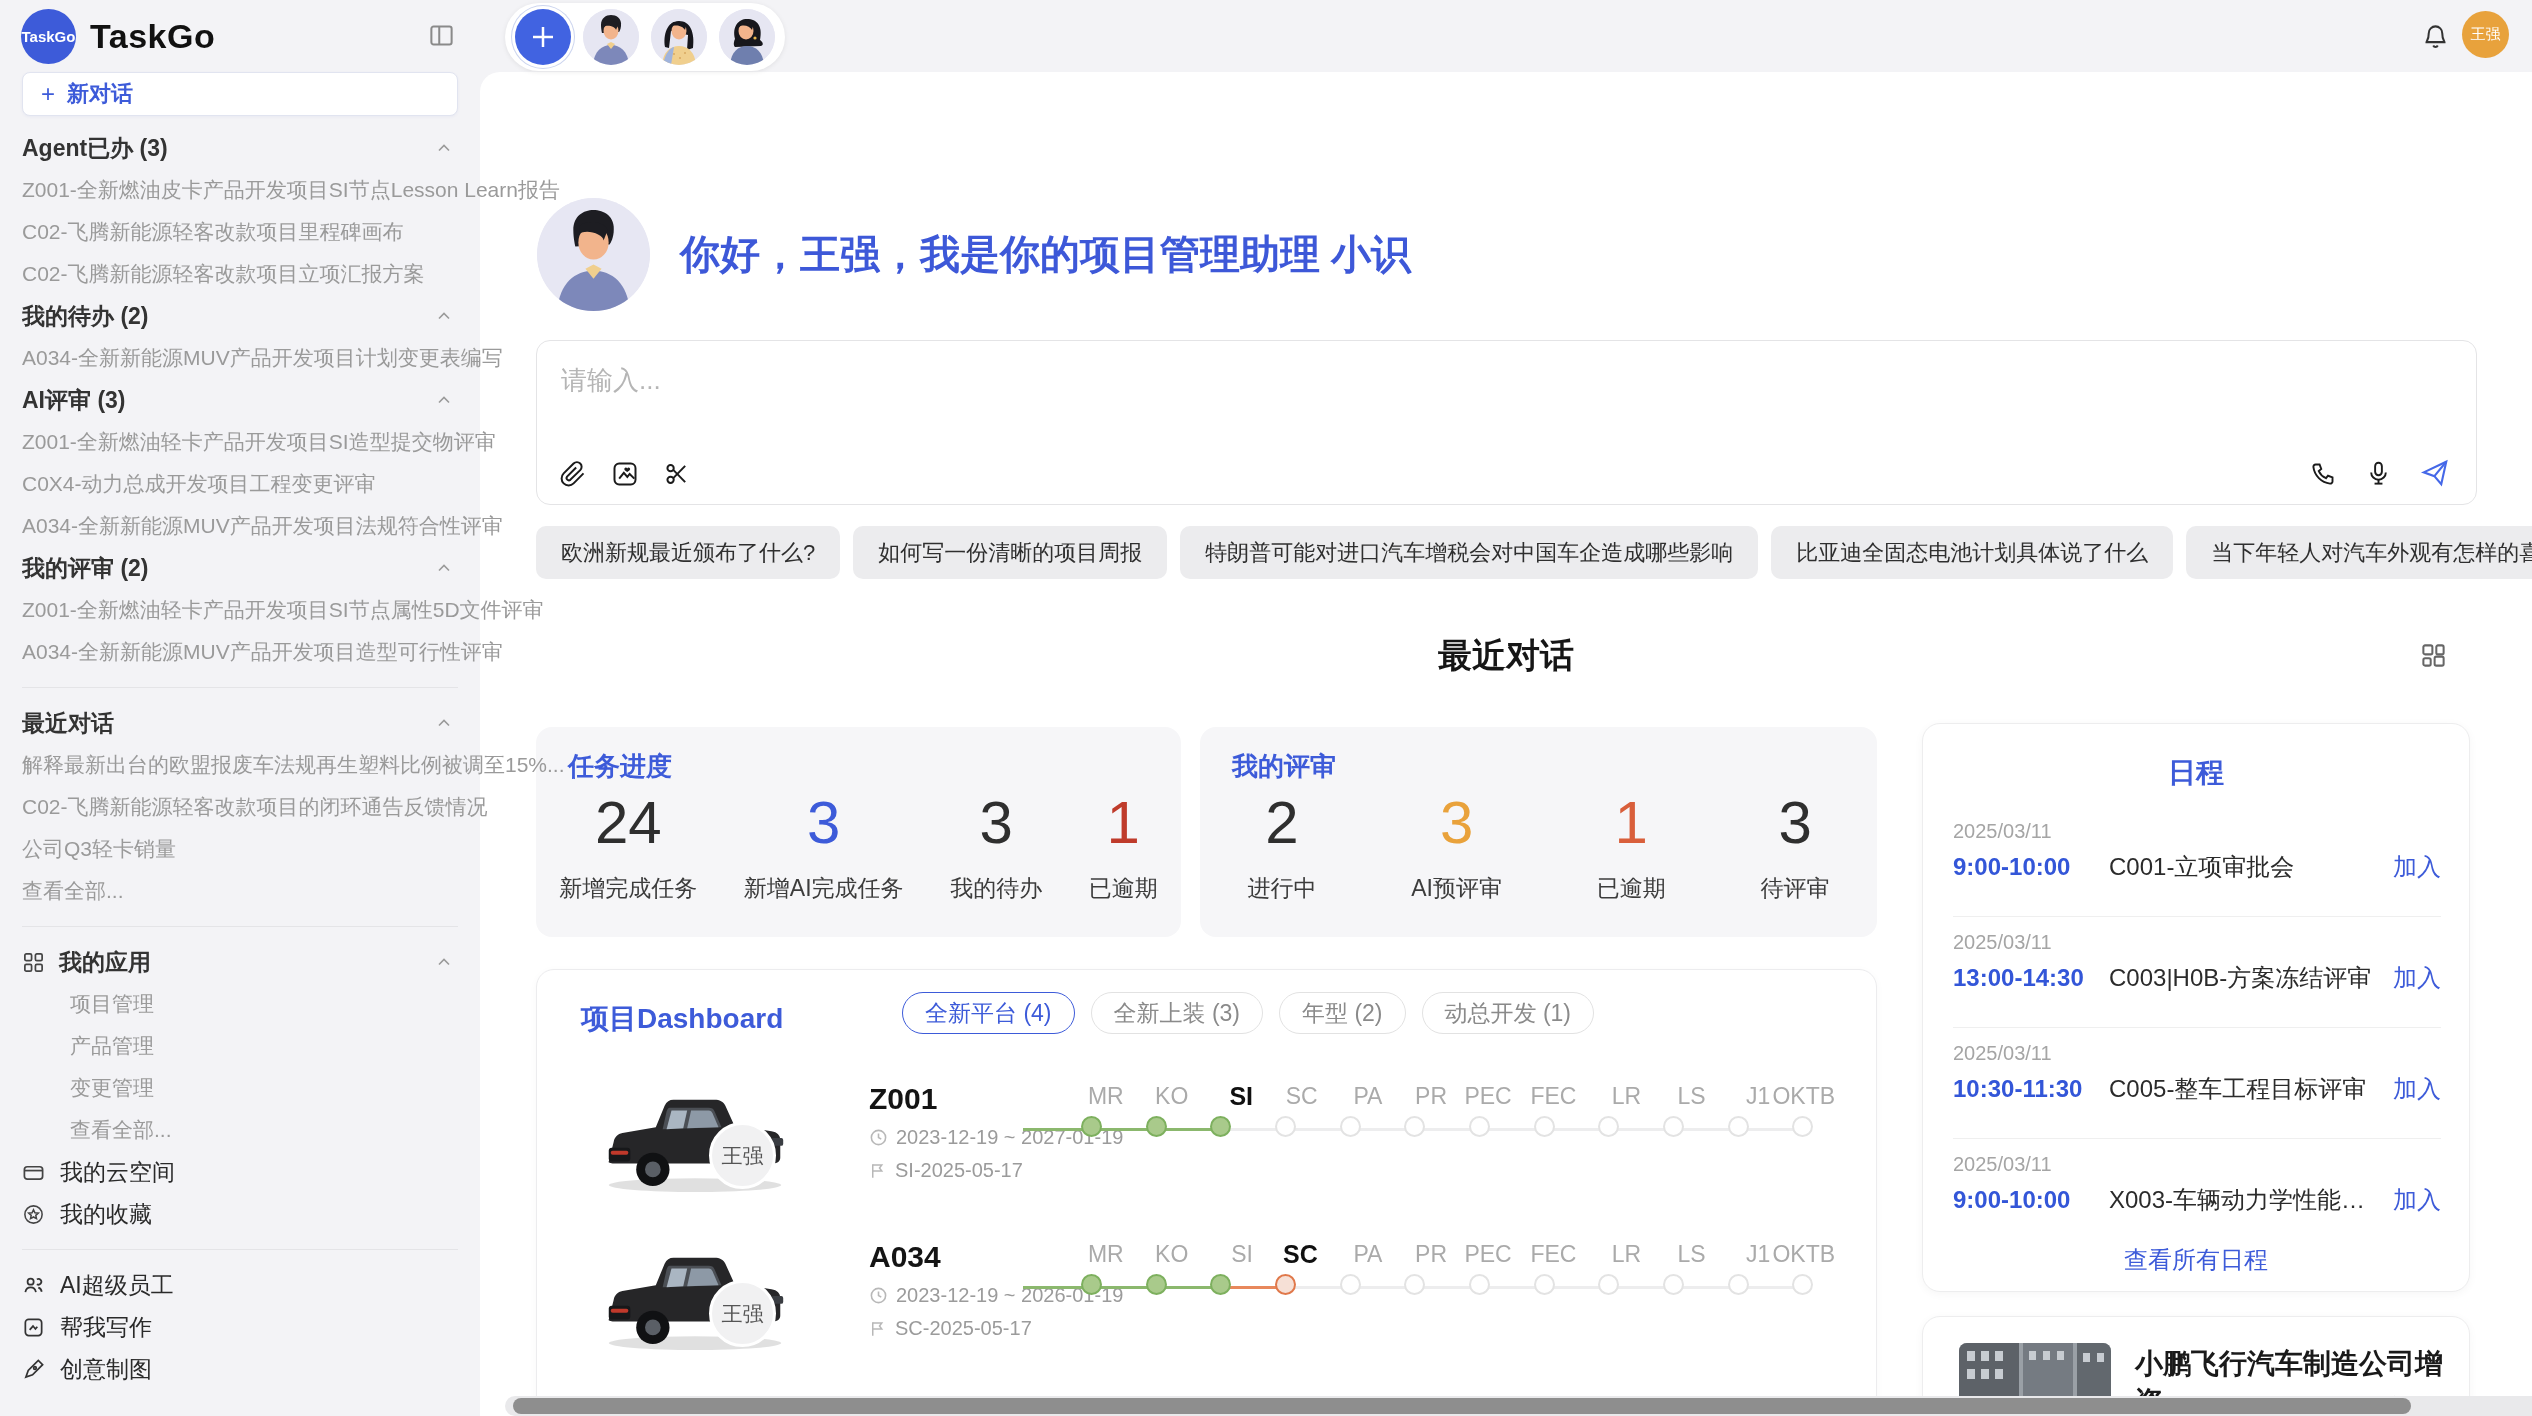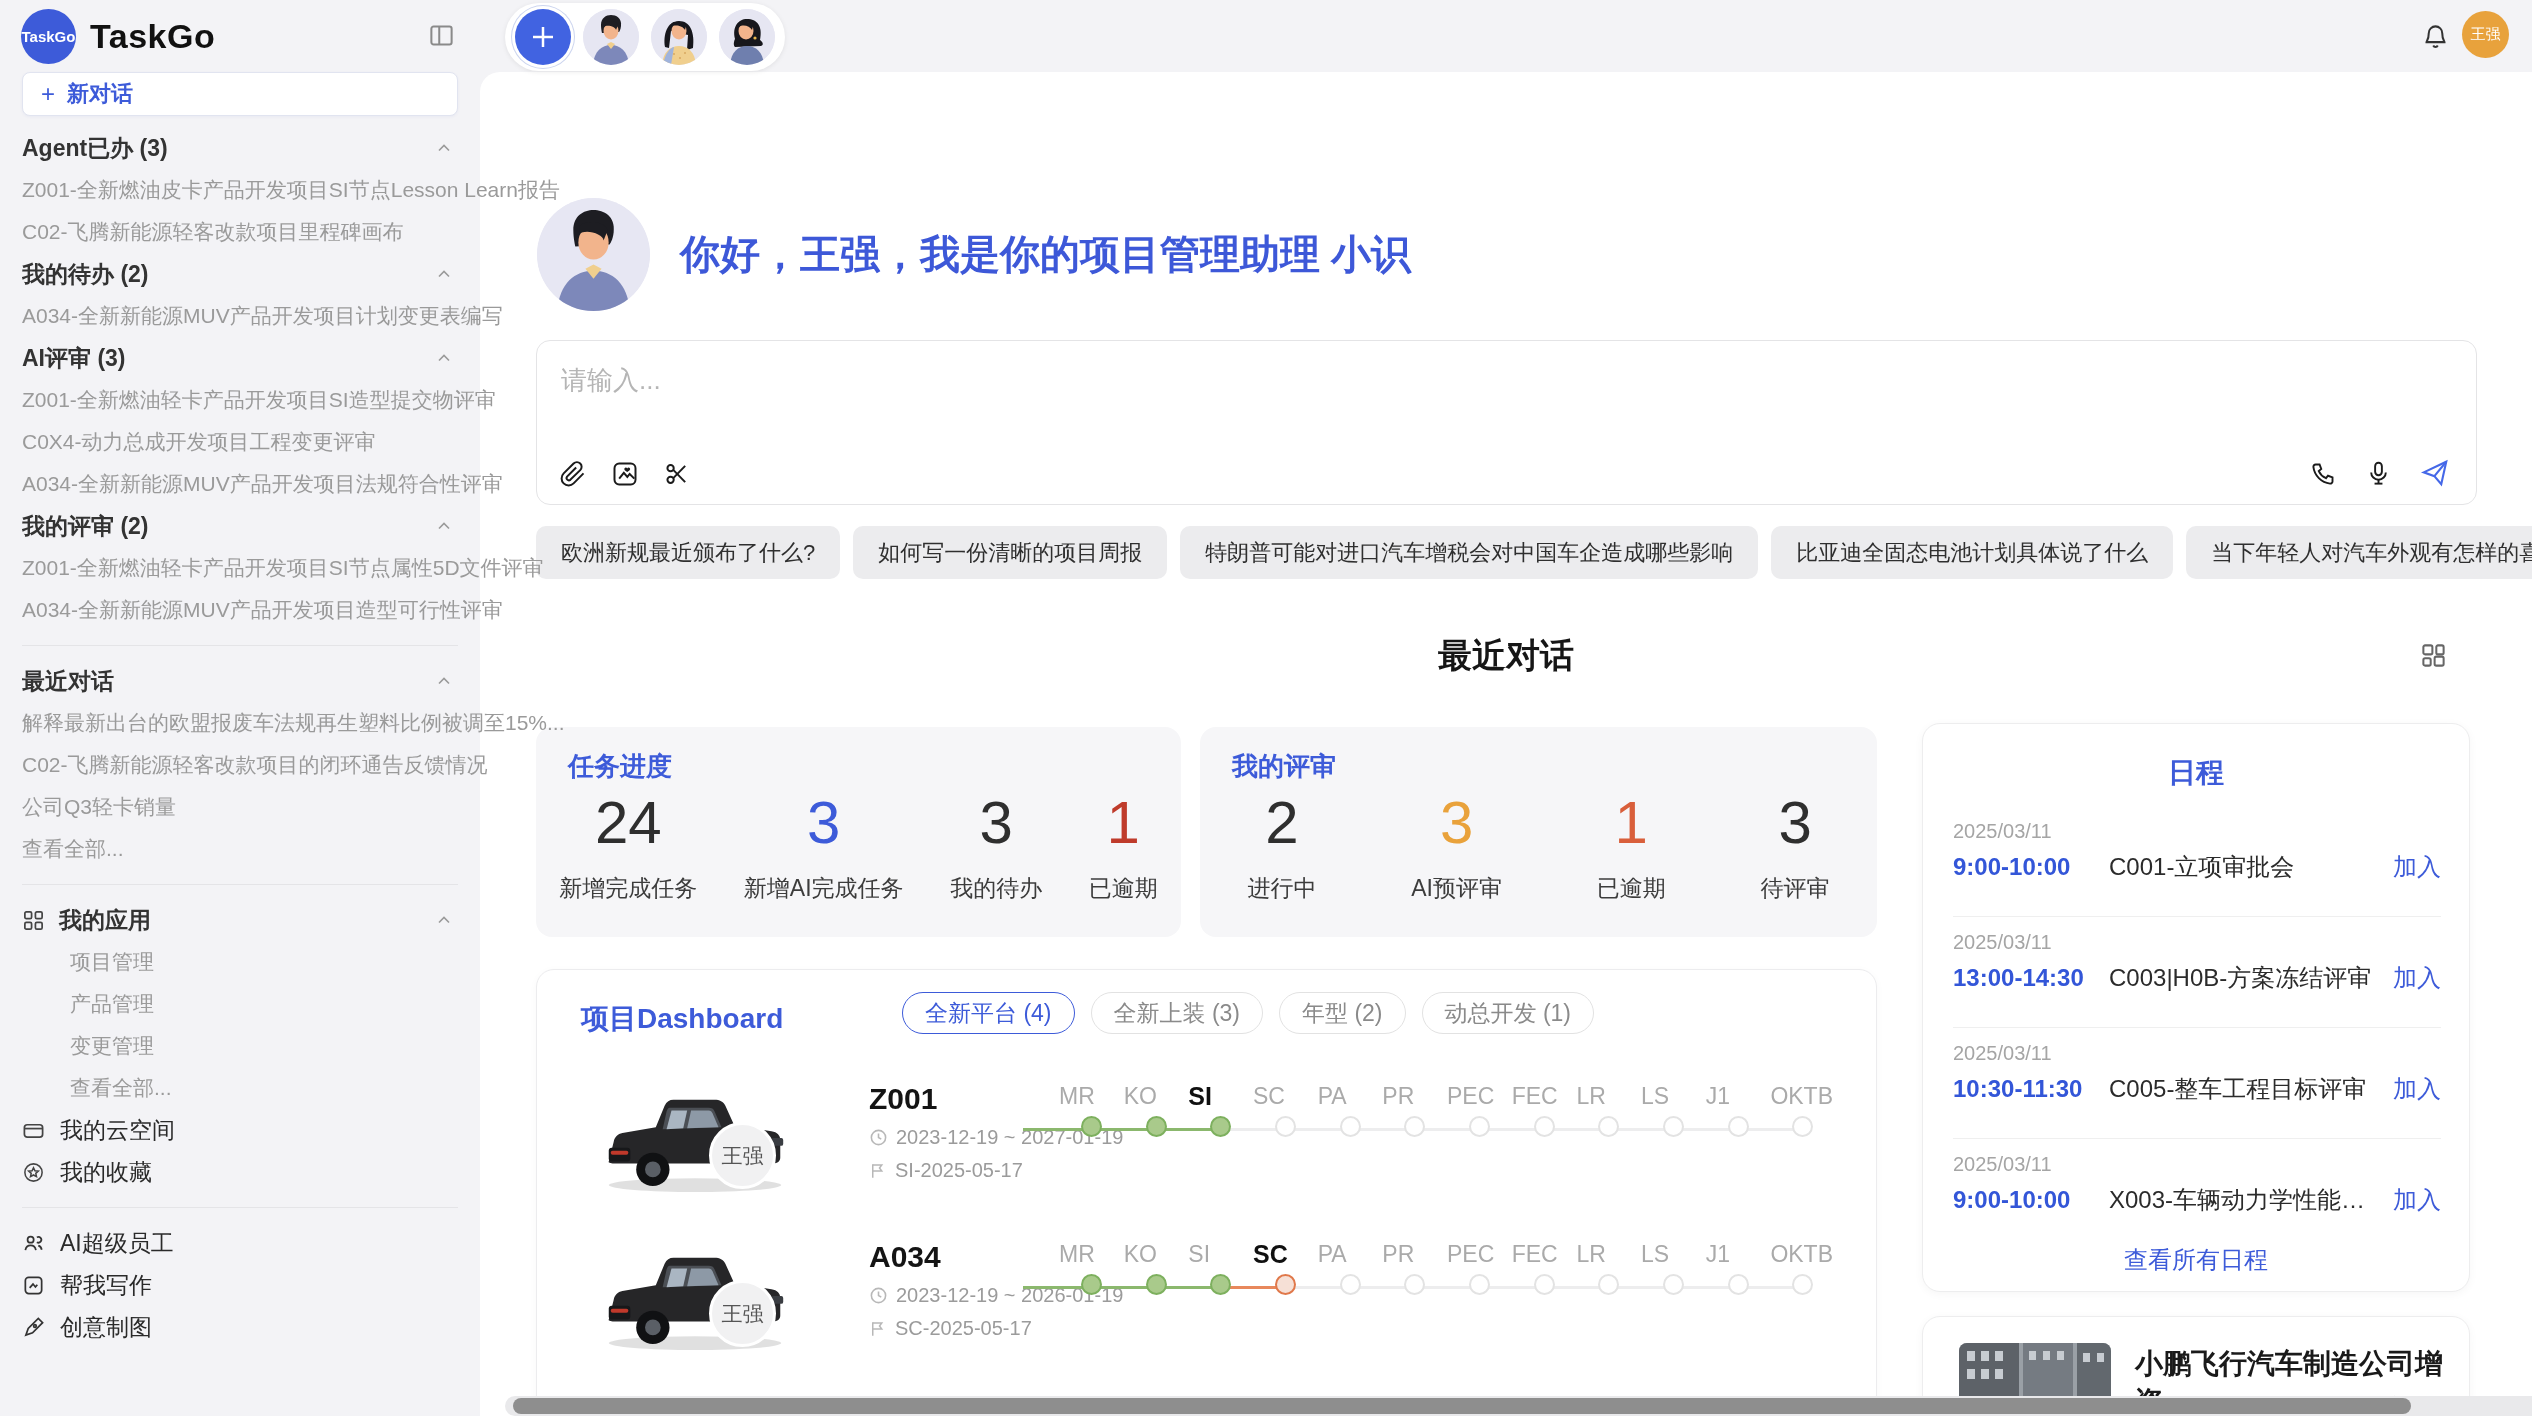--- a/index.html
+++ b/index.html
@@ -72,21 +72,21 @@
 
   .prow { position:absolute; left:0; width:1341px; height:158px; }
   .prow.r1 { top:100px; } .prow.r2 { top:258px; } .prow.r3 { top:416px; }
   .truck { position:absolute; left:60px; top:8px; width:196px; height:122px; }
   .powner { position:absolute; left:172px; top:52px; width:67px; height:67px; border-radius:50%; background:#f1f1f2; border:3px solid #fff; display:flex; align-items:center; justify-content:center; font-size:21px; color:#555; }
   .pname { position:absolute; left:332px; top:12px; font-size:30px; font-weight:700; color:#141414; }
   .pmeta { position:absolute; left:332px; display:flex; align-items:center; gap:8px; color:#9b9b9b; font-size:20px; }
   .pmeta.m1 { top:56px; } .pmeta.m2 { top:89px; }
   .pmeta svg { color:#b8b8b8; }
   .mstrip { position:absolute; left:522px; top:10px; width:776px; display:flex; }
-  .slot { flex:1 1 0; position:relative; text-align:left; }
+  .slot { flex:1 1 0; position:relative; text-align:right; }
   .ms-label { font-size:23px; color:#aaaaaa; height:32px; line-height:32px; }
   .slot.active .ms-label { color:#101010; font-weight:700; font-size:25px; }
   .dotline { position:relative; height:28px; margin-top:4px; }
   .slot .seg { position:absolute; top:12px; left:-50%; width:100%; height:3px; background:#ededee; }
   .slot.first .seg { left:-36px; width:calc(50% + 36px); }
   .slot .seg.sg { background:#8bb86d; } .slot .seg.so { background:#e8885c; }
   .dot { position:relative; z-index:1; width:21px; height:21px; margin:2px auto 0; border-radius:50%; background:#fff; border:2px solid #e3e3e3; }
   .slot.done .dot { background:#a9ca8b; border-color:#7db05e; }
   .slot.risk .dot { background:#f6e0d6; border-color:#e0784a; }
 
@@ -135,20 +135,21 @@
     <div class="srow shead">
       <span>Agent已办 (3)</span>
       <span class="chev">
           <svg width="20" height="20" viewBox="0 0 24 24" fill="none" stroke="currentColor" stroke-width="2">
             <polyline points="6 15 12 9 18 15"></polyline>
           </svg>
         </span>
     </div>
     <span class="sitem">Z001-全新燃油皮卡产品开发项目SI节点Lesson Learn报告</span>
     <span class="sitem">C02-飞腾新能源轻客改款项目里程碑画布</span>
+    <span class="sitem">C02-飞腾新能源轻客改款项目立项汇报方案</span>
 
     <div class="srow shead">
       <span>我的待办 (2)</span>
       <span class="chev">
           <svg width="20" height="20" viewBox="0 0 24 24" fill="none" stroke="currentColor" stroke-width="2">
             <polyline points="6 15 12 9 18 15"></polyline>
           </svg>
         </span>
     </div>
     <span class="sitem">A034-全新新能源MUV产品开发项目计划变更表编写</span>

